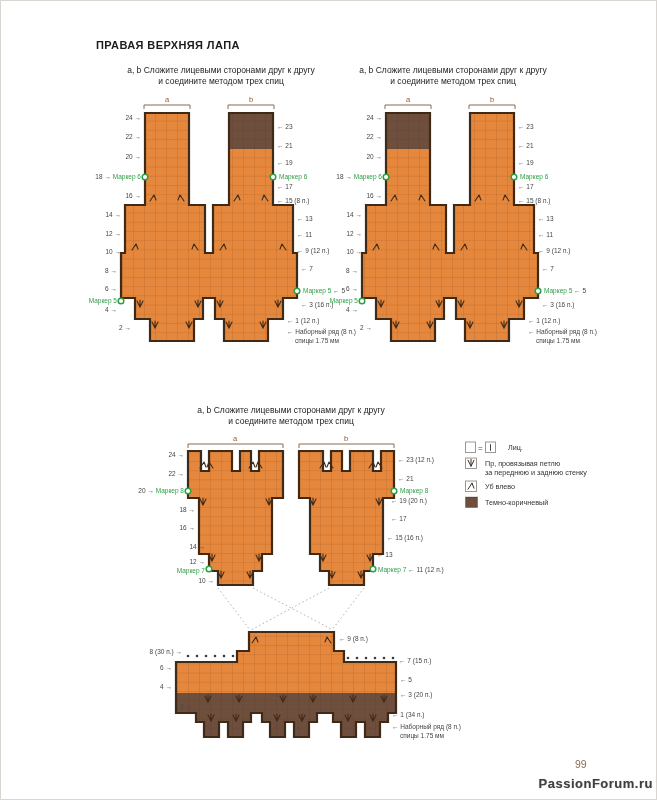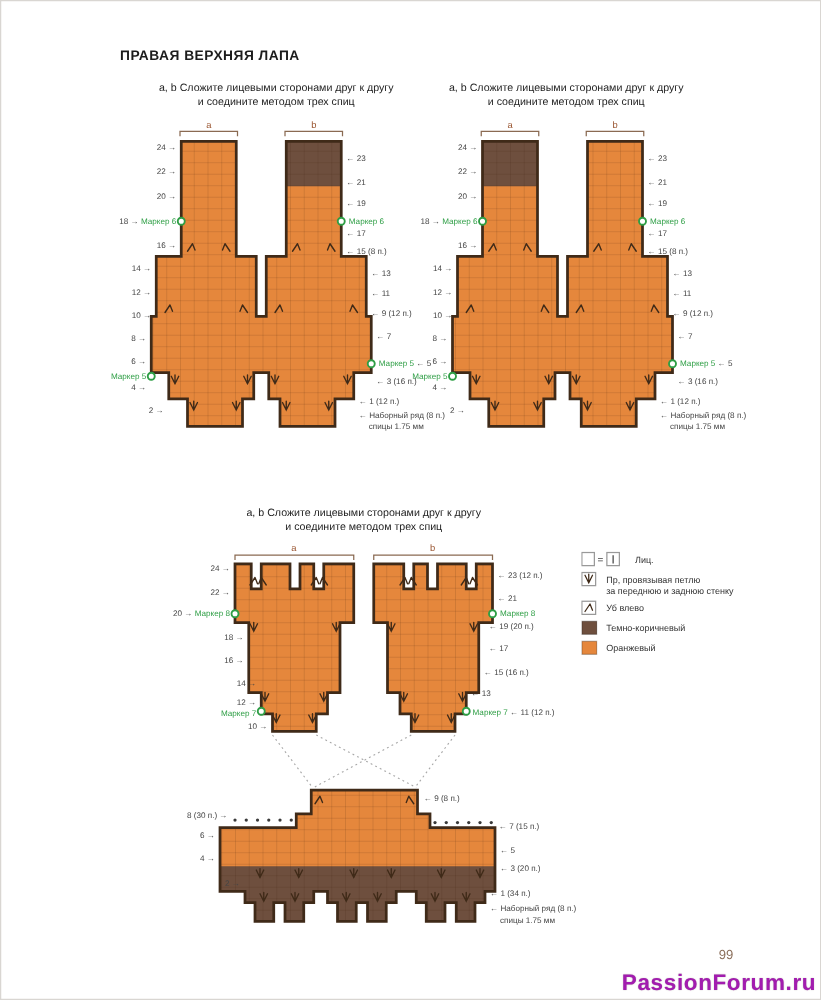--- a/index.html
+++ b/index.html
@@ -12,21 +12,21 @@
   #title1,#title2{top:38px;}
   #sub1,#sub2{top:64px;}
   #title3{left:160px;top:378px;width:260px;}
   #sub3{left:160px;top:404px;width:260px;}
   #charts-svg{position:absolute;left:0;top:0;}
   .legend{position:absolute;left:464px;top:440px;width:170px;}
   .legend-row{display:flex;align-items:flex-start;gap:7px;margin-bottom:3px;font-size:7.2px;color:#333;line-height:9px;}
   .legend-row svg{flex:0 0 auto;display:block;}
   .legend-text{padding-top:2px;}
   .page-number{position:absolute;left:574px;top:757px;font-size:10.5px;color:#8b6f5b;}
-  .watermark{position:absolute;right:3px;top:775px;font-size:18px;font-weight:bold;color:#a21caf;
+  .watermark{position:absolute;right:3px;top:775px;font-size:13px;font-weight:bold;color:#404040;
              letter-spacing:.5px;text-shadow:0 0 1px #b5b2ae;}
 </style>
 </head>
 <body>
 
 <div class="page">
   <div class="chart-title" id="title1">ПРАВАЯ ВЕРХНЯЯ ЛАПА</div>
   <div class="chart-sub" id="sub1">
     <div>a, b Сложите лицевыми сторонами друг к другу</div>
     <div>и соедините методом трех спиц</div>
@@ -287,23 +287,17 @@
           <path d="M7,3.2 L3,9.2 M7,3.2 L9,8.2" stroke="#3F2A18" stroke-width="1" stroke-linecap="round" fill="none"></path>
         </svg>
         <div class="legend-text">Уб влево</div>
       </div>
       <div class="legend-row">
         <svg width="13" height="13">
           <rect x="0.5" y="1" width="12" height="10.5" fill="#6E4F3E" stroke="rgba(0,0,0,0.25)"></rect>
         </svg>
         <div class="legend-text">Темно-коричневый</div>
       </div>
-      <div class="legend-row">
-        <svg width="13" height="13">
-          <rect x="0.5" y="1" width="12" height="10.5" fill="#E5873C" stroke="rgba(0,0,0,0.25)"></rect>
-        </svg>
-        <div class="legend-text">Оранжевый</div>
-      </div>
     </div>
 
   <div class="page-number">99</div>
   <div class="watermark">PassionForum.ru</div>
 </div>
 
 </body></html>

